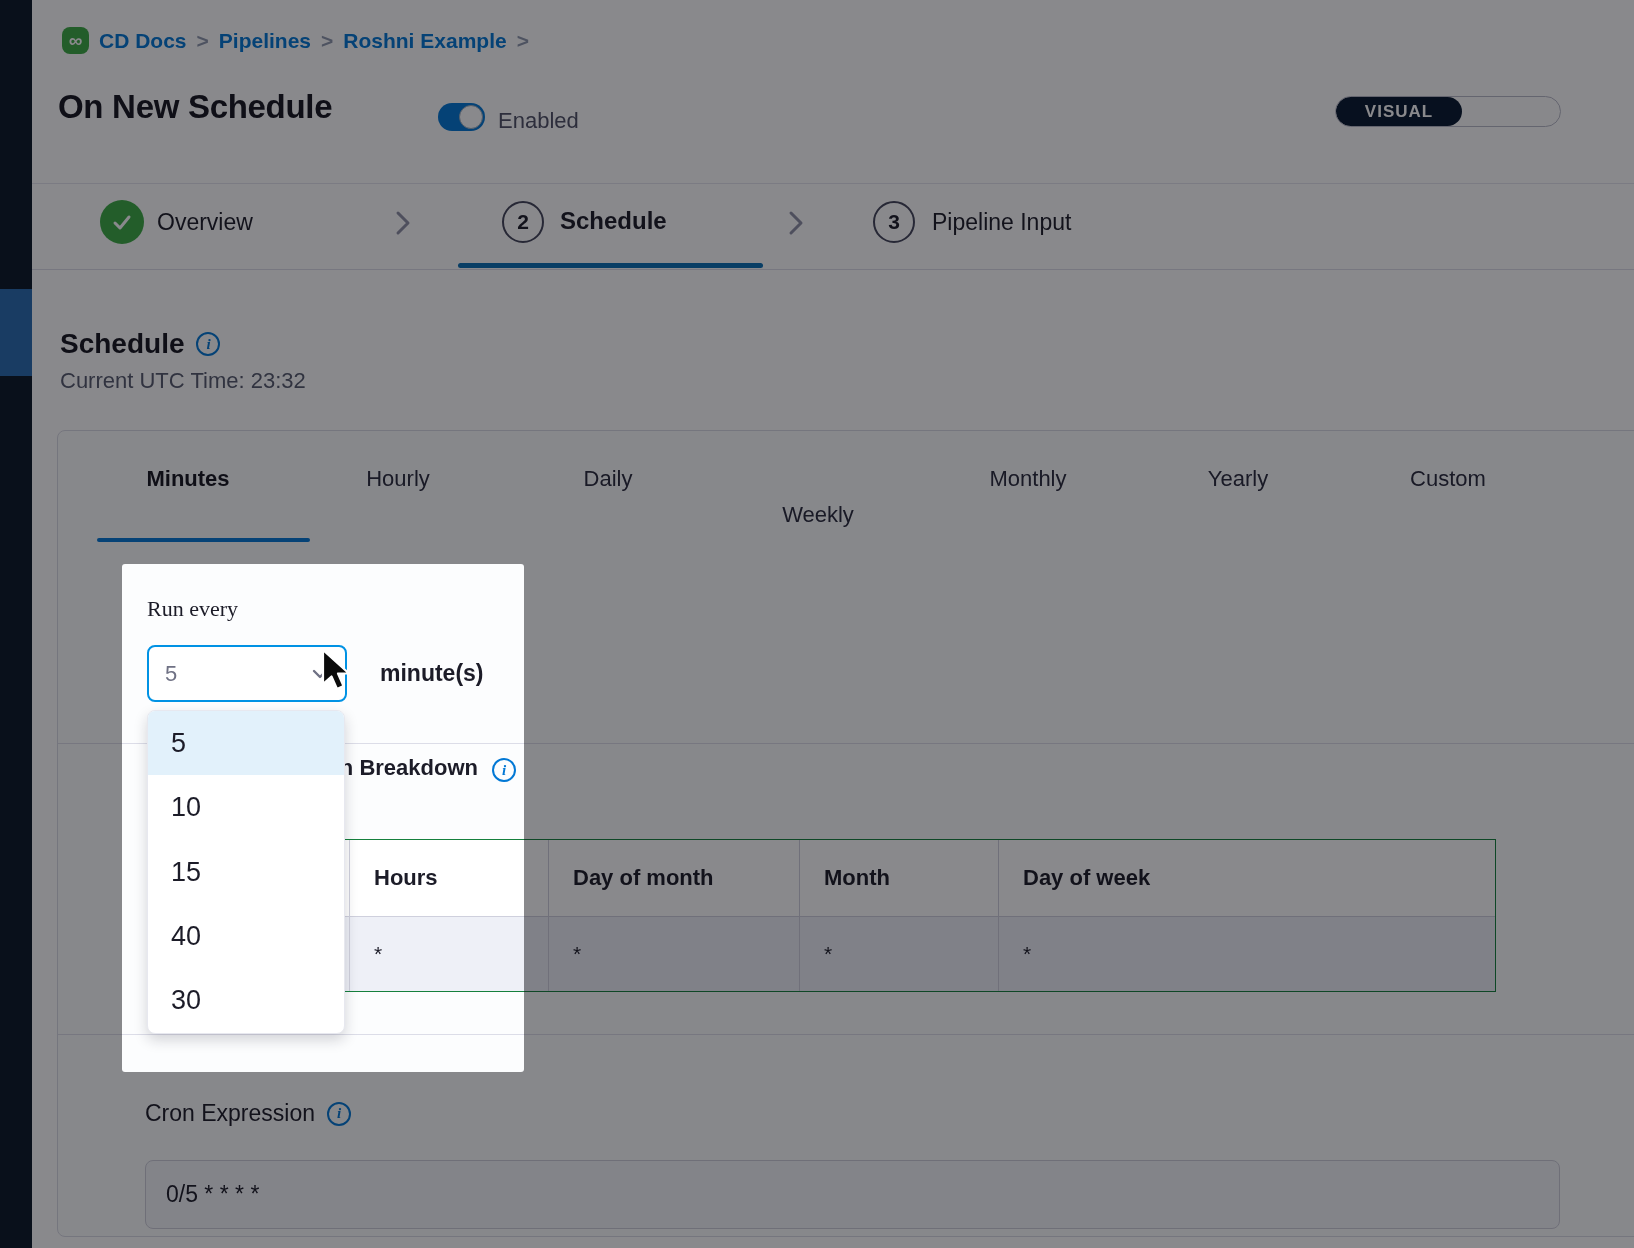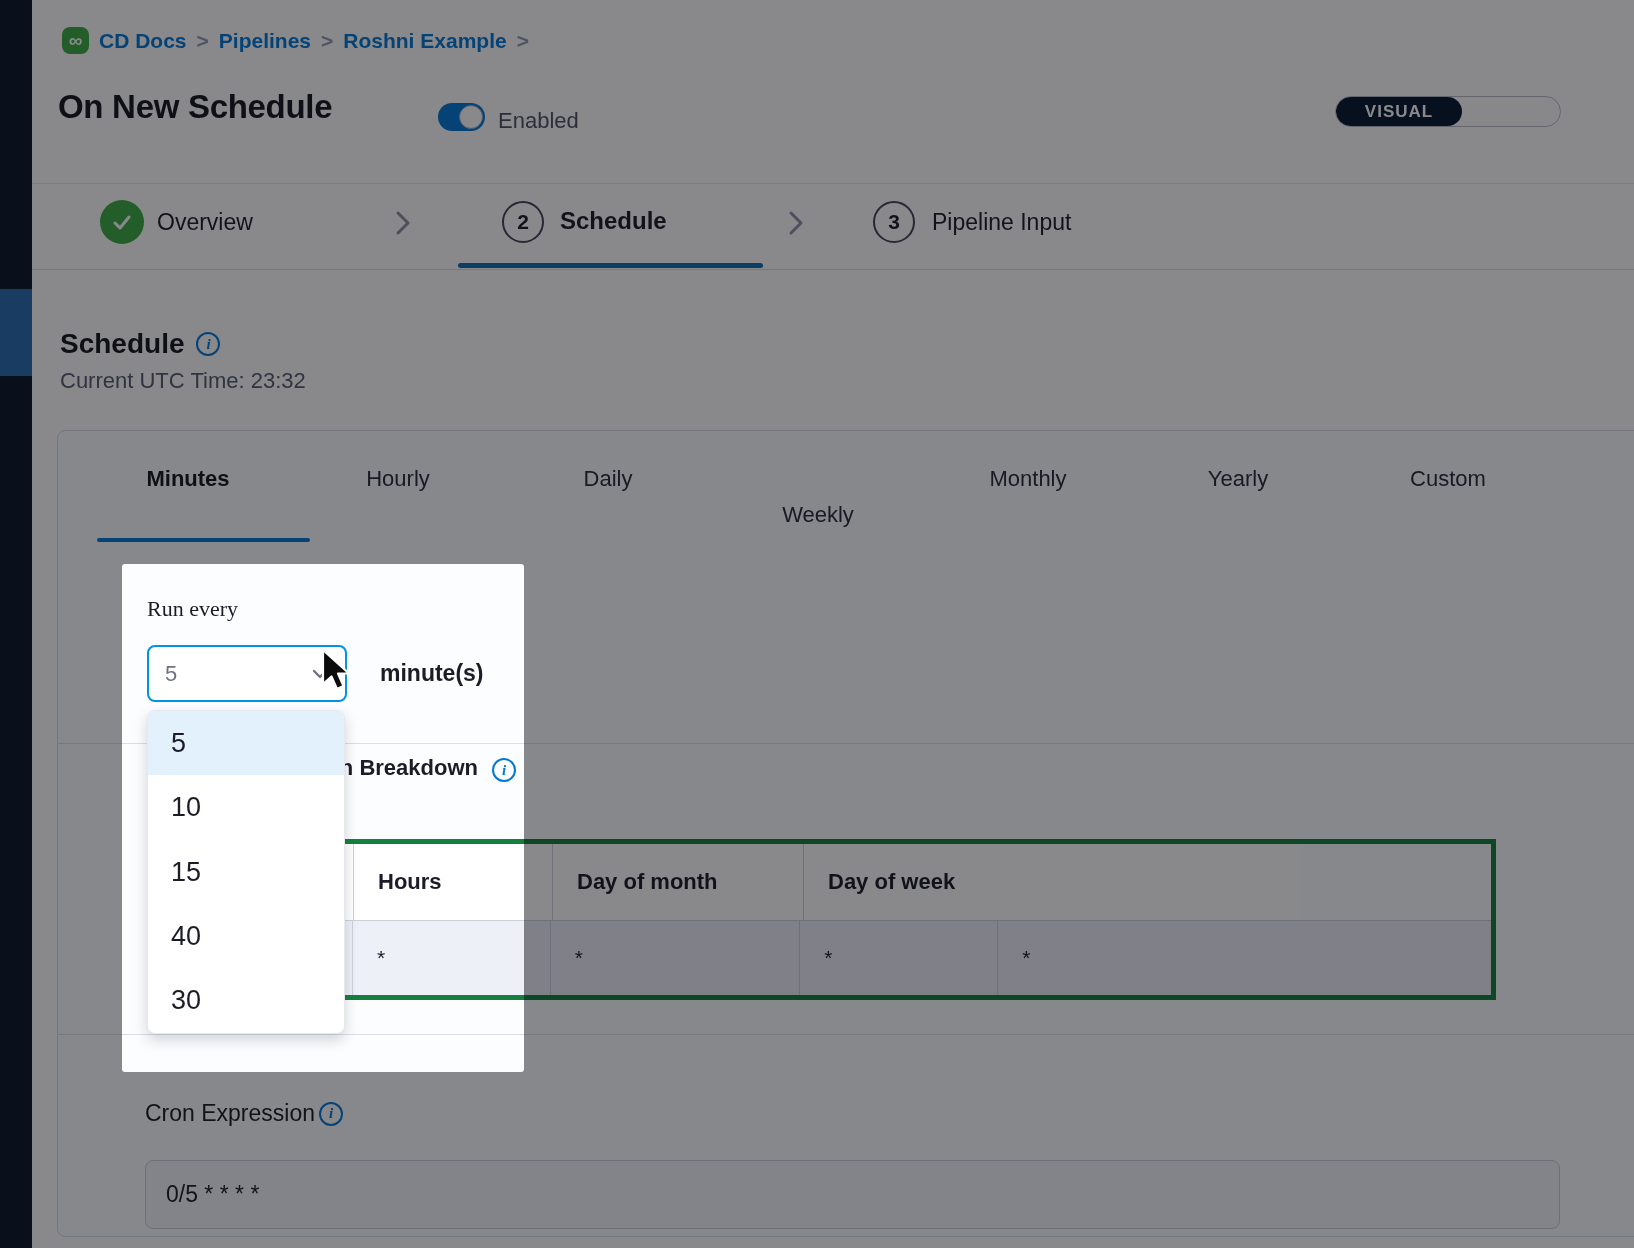--- a/index.html
+++ b/index.html
@@ -58,30 +58,30 @@
   .tab { top:466px; font-size:22px; color:#2a2b3d; transform:translateX(-50%); cursor:pointer; white-space:nowrap; }
   .tab.active { font-weight:700; color:#16161f; }
   .tab-underline { left:97px; top:538px; width:213px; height:4px; background:#0277d5; border-radius:2px; }
 
   
   .bd-panel { left:58px; top:743px; width:1576px; height:292px;
     border-top:1px solid #dcdde8; border-bottom:1px solid #dcdde8; }
   .bd-label-row { top:755px; right:1156px; display:flex; align-items:center; gap:10px; white-space:nowrap; }
   .bd-label-text { font-size:22px; font-weight:600; color:#1c1c28; }
   .bd-info { left:492px; top:758px; }
-  .cron-table { left:178px; top:839px; width:1318px; border:5px solid #15803d; }
+  .cron-table { left:178px; top:839px; width:1318px; border:1px solid #15803d; }
   .tr { display:flex; }
   .th,.td { border-right:1px solid #cfd0dd; padding-left:24px; display:flex; align-items:center; }
   .th:last-child,.td:last-child { border-right:none; }
   .th { height:76px; background:#ffffff; font-size:22px; font-weight:600; color:#1c1c28; }
   .td { height:75px; background:#eef0f7; font-size:21px; color:#1c1c28; border-top:1px solid #cfd0dd; }
   .c0{width:171px;} .c1{width:199px;} .c2{width:251px;} .c3{width:199px;} .c4{width:496px;}
 
   
-  .cron-label-row { left:145px; top:1100px; display:flex; align-items:center; gap:4px; }
+  .cron-label-row { left:145px; top:1100px; display:flex; align-items:center; gap:12px; }
   .cron-label-text { font-size:23px; color:#1c1c28; }
   .cron-input { left:145px; top:1160px; width:1415px; height:69px; background:#f4f5f9;
     border:1px solid #cdced9; border-radius:8px; font-size:23px; color:#1c1c28;
     padding-left:20px; font-family:"Liberation Sans", sans-serif; }
 
   
   .run-label { left:147px; top:596px; font-size:22px; color:#1c1c28; z-index:30;font-family:Liberation Serif, serif; }
   .minute-select { left:147px; top:645px; width:200px; height:57px; background:#fff;
     border:2px solid #0092e4; border-radius:8px; display:flex; align-items:center;
     padding:0 14px 0 16px; z-index:30; cursor:pointer; }
@@ -164,20 +164,21 @@
 <div class="abs bd-label-row">
   <span class="bd-label-text">Expression Breakdown</span>
 </div>
 <span class="abs info-icon bd-info">i</span>
 
 <div class="abs cron-table">
   <div class="tr">
     <div class="th c0"></div>
     <div class="th c1">Hours</div>
     <div class="th c2">Day of month</div>
+    <div class="th c3">Month</div>
     <div class="th c4">Day of week</div>
   </div>
   <div class="tr">
     <div class="td c0"></div>
     <div class="td c1">*</div>
     <div class="td c2">*</div>
     <div class="td c3">*</div>
     <div class="td c4">*</div>
   </div>
 </div>

